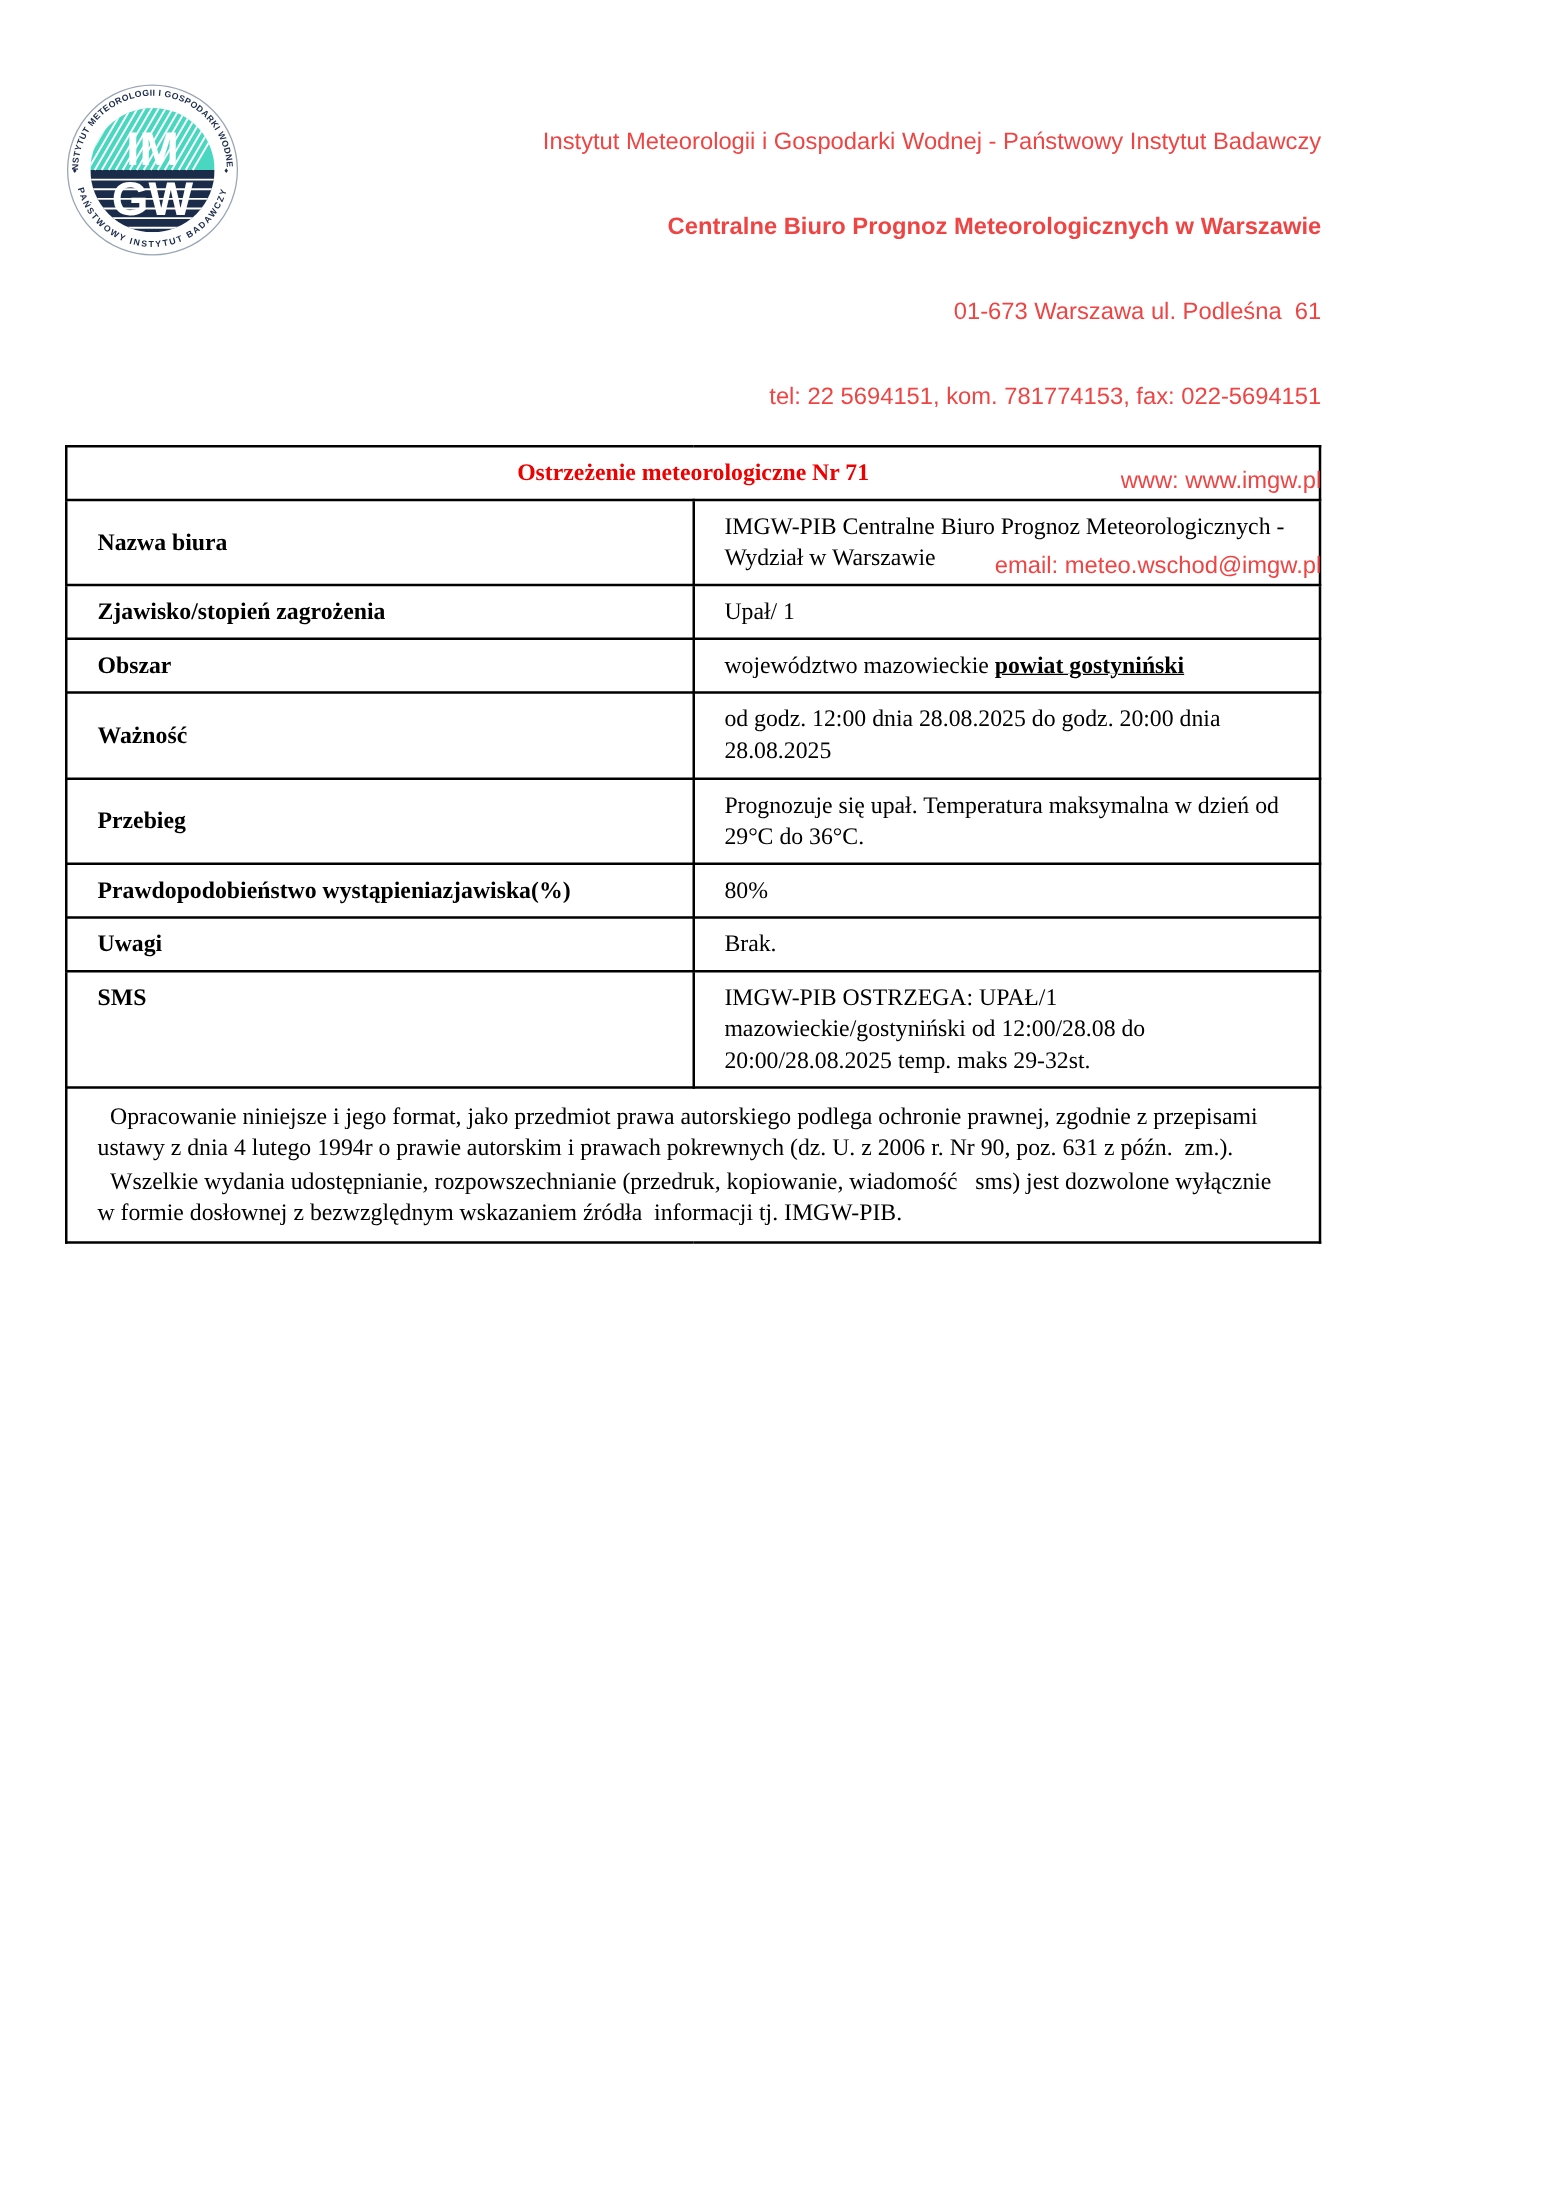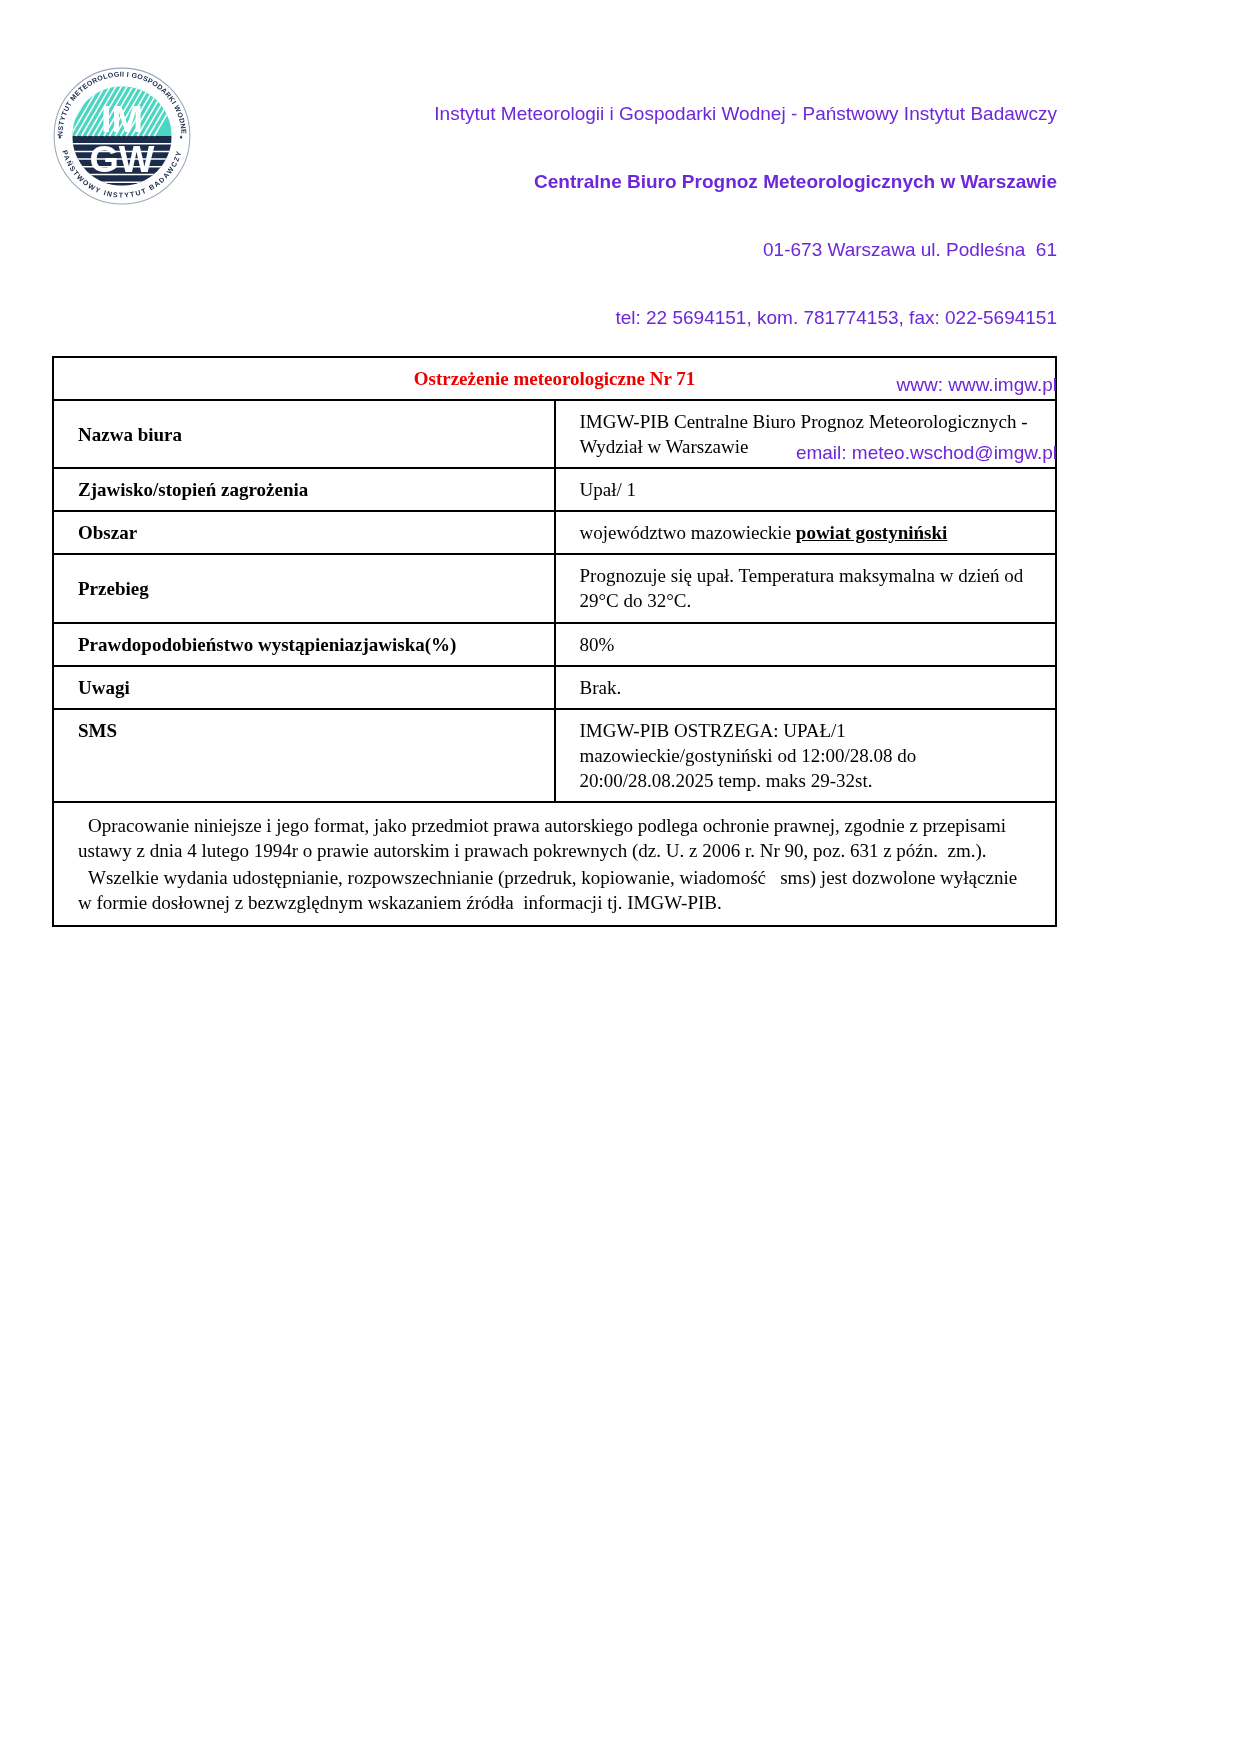--- a/index.html
+++ b/index.html
@@ -21,21 +21,21 @@
     justify-content: space-between;
     align-items: flex-start;
     height: 150px;
   }
   .logo-wrap { margin-top: 8px; width: 140px; height: 140px; }
   .header-contact {
     text-align: right;
     font-family: "Liberation Sans", sans-serif;
     font-size: 19px;
     line-height: 22.6px;
-    color: #6d28d9;
+    color: #ef4444;
     white-space: pre-wrap;
     margin-left: 39px;
   }
   .header-contact .bold-line { font-weight: bold; }
   
   table.warning-table {
     margin-top: 148px;
     width: 100%;
     border-collapse: collapse;
     table-layout: fixed;
@@ -165,24 +165,28 @@
     <tr>
       <td class="label-cell">Zjawisko/stopień zagrożenia</td>
       <td class="value-cell">Upał/ 1</td>
     </tr>
 
     <tr>
       <td class="label-cell">Obszar</td>
       <td class="value-cell"><span>województwo mazowieckie </span><span class="b">powiat gostyniński</span></td>
     </tr>
 
+    <tr>
+      <td class="label-cell">Ważność</td>
+      <td class="value-cell">od godz. 12:00 dnia 28.08.2025 do godz. 20:00 dnia 28.08.2025</td>
+    </tr>
 
     <tr>
       <td class="label-cell">Przebieg</td>
-      <td class="value-cell">Prognozuje się upał. Temperatura maksymalna w dzień od 29°C do 32°C.</td>
+      <td class="value-cell">Prognozuje się upał. Temperatura maksymalna w dzień od 29°C do 36°C.</td>
     </tr>
 
     <tr>
       <td class="label-cell">Prawdopodobieństwo wystąpieniazjawiska(%)</td>
       <td class="value-cell" style="vertical-align:top;">80%</td>
     </tr>
 
     <tr>
       <td class="label-cell">Uwagi</td>
       <td class="value-cell">Brak.</td>

